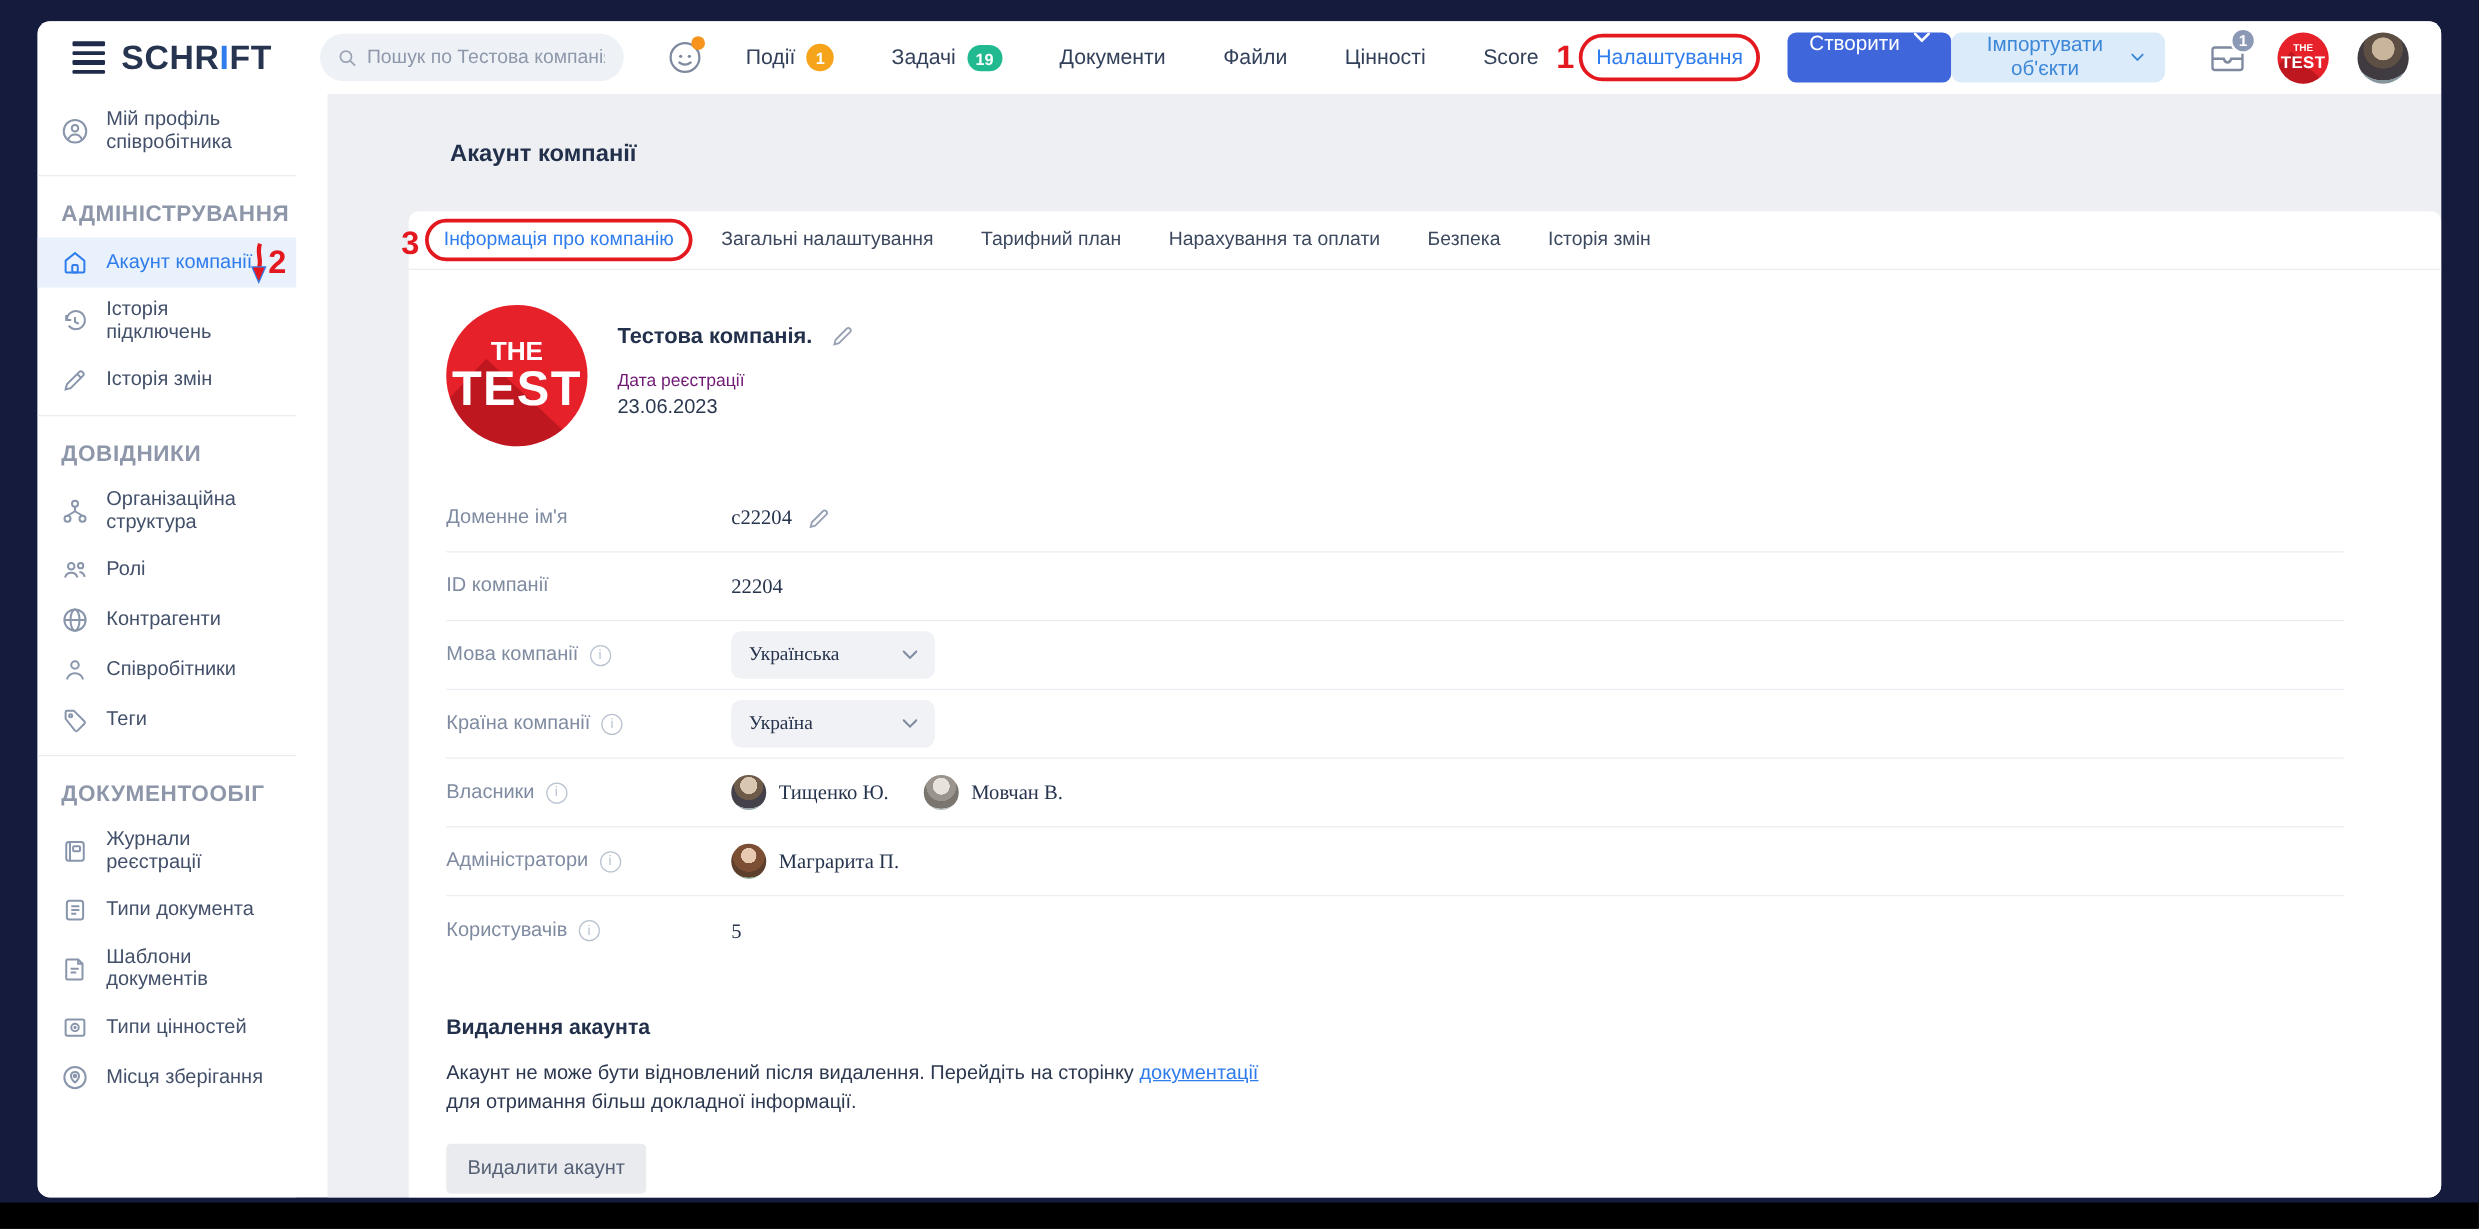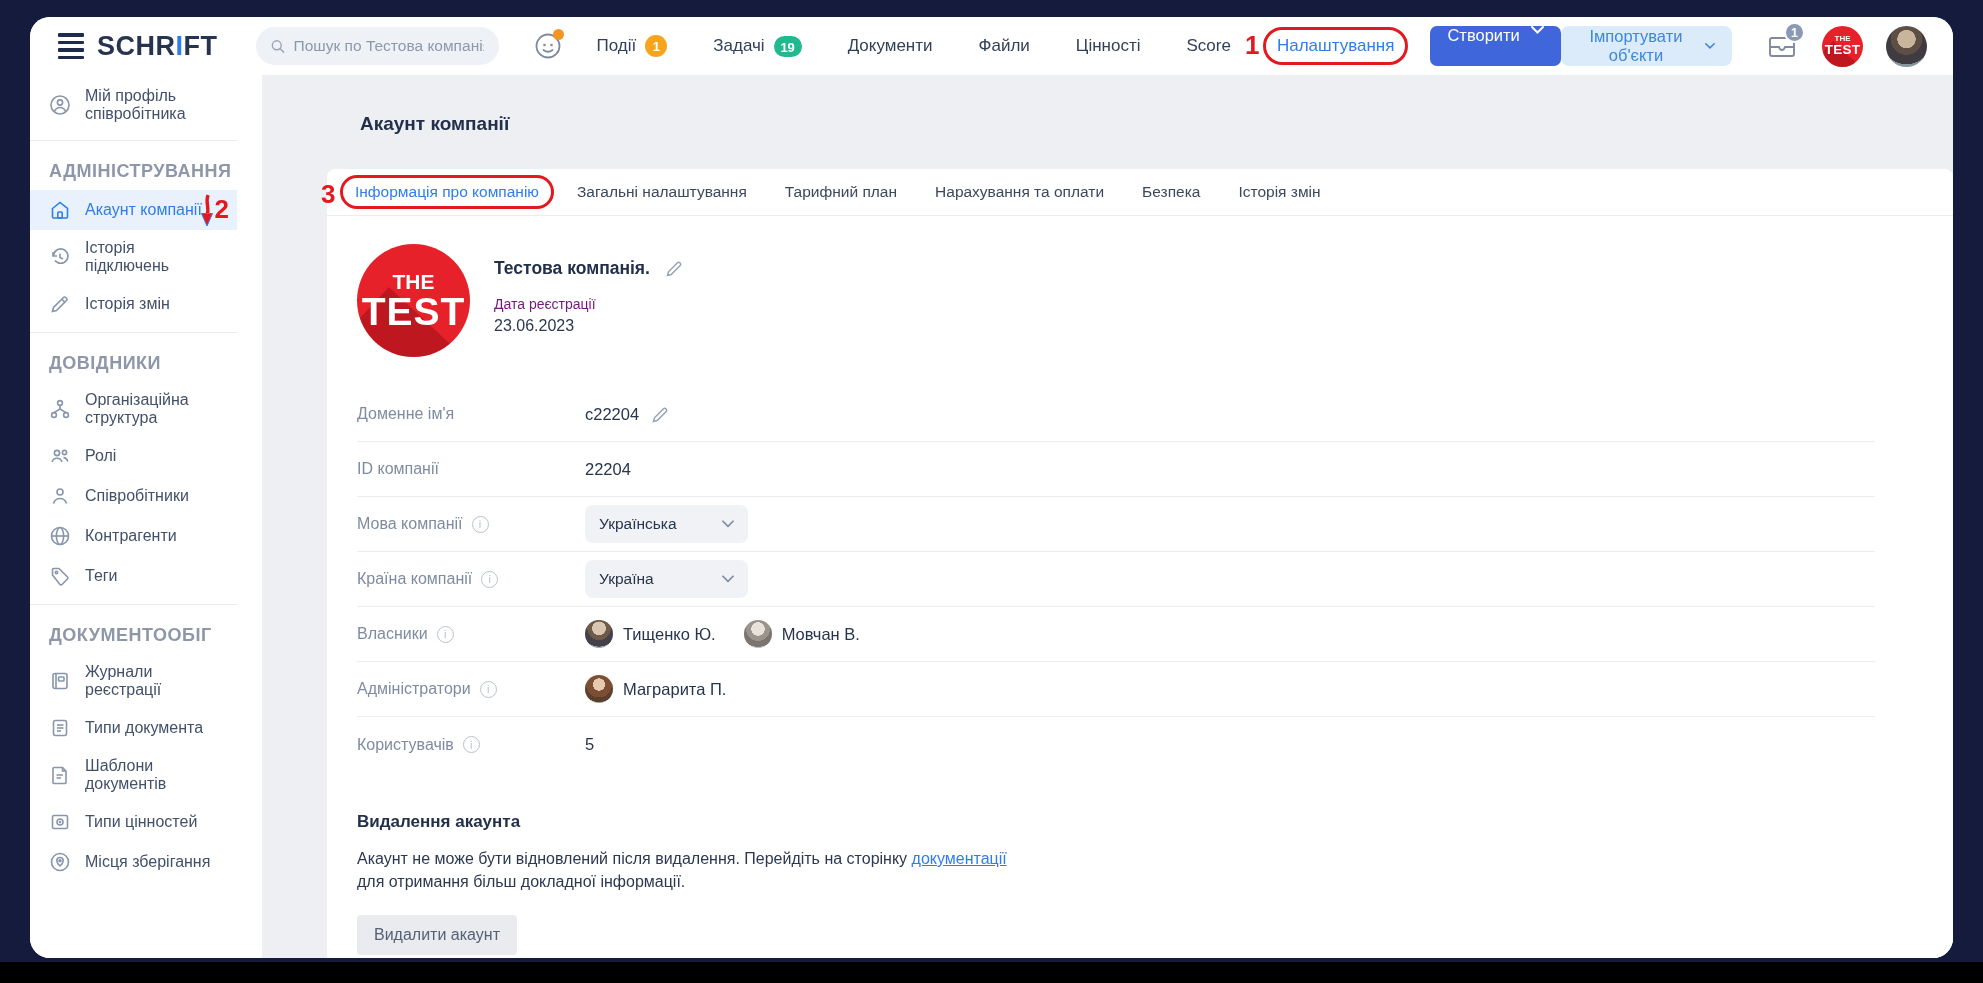--- a/index.html
+++ b/index.html
@@ -1,18 +1,18 @@
 <!DOCTYPE html>
 <html><head>
 <meta charset="utf-8">
 <style>
   * { margin:0; padding:0; box-sizing:border-box; }
   html,body { width:1983px; height:983px; background:#000; font-family:"Liberation Sans", sans-serif; overflow:hidden; }
   .frame { position:absolute; left:0; top:0; width:1983px; height:962px; background:#141b3d; }
-  .app { position:absolute; left:30px; top:17px; width:1923px; height:941px; background:#fff; border-radius:20px; overflow:hidden; }
+  .app { position:absolute; left:30px; top:17px; width:1923px; height:941px; background:#fff; border-radius:10px; overflow:hidden; }
 
   
   .header { position:absolute; left:0; top:0; right:0; height:58px; background:#fff; display:flex; align-items:center; padding:0 26px 0 28px; z-index:5; }
   .hamburger { display:flex; flex-direction:column; gap:4px; cursor:pointer; }
   .hamburger span { display:block; width:26px; height:3.5px; background:#1f2b4a; border-radius:1px; }
   .logo { font-size:27px; font-weight:bold; letter-spacing:.5px; color:#273450; margin-left:13px; }
   .logo .logo-i { color:#2f7ced; }
   .search { margin-left:38px; width:243px; height:38px; background:#eef1f6; border-radius:19px; display:flex; align-items:center; padding:0 15px; gap:9px; }
   .search input { border:none; outline:none; background:transparent; font-size:15.5px; color:#6d7890; width:190px; font-family:inherit; }
   .search input::placeholder { color:#8e98ab; }
@@ -66,21 +66,21 @@
   .company-meta { padding-top:14px; }
   .company-name { display:flex; align-items:center; gap:15px; font-size:17.5px; font-weight:bold; color:#22304b; }
   .reg-label { margin-top:17px; font-size:14px; color:#701a75; }
   .reg-date { margin-top:5px; font-size:16px; color:#2c3850; }
 
   .rows { margin:30px 78px 0 30px; }
   .row { display:flex; align-items:center; height:55px; border-bottom:1px solid #eaedf1; }
   .row:last-child { border-bottom:none; }
   .row-label { width:228px; display:flex; align-items:center; gap:9px; font-size:16px; color:#7f8ba1; flex:none; }
   .info-i { width:17px; height:17px; border:1.4px solid #b9c2cf; border-radius:50%; color:#b9c2cf; font-size:11px; display:grid; place-items:center; font-style:normal; }
-  .row-value { display:flex; align-items:flex-start; gap:12px; font-size:16.5px; color:#27344e; }
+  .row-value { display:flex; align-items:center; gap:12px; font-size:16.5px; color:#27344e;font-family:Liberation Serif, serif; }
   .select { width:163px; height:38px; background:#f1f2f5; border-radius:8px; display:flex; align-items:center; justify-content:space-between; padding:0 14px; font-size:15.5px; color:#27344e; cursor:pointer; }
   .person { display:flex; align-items:center; gap:10px; margin-right:16px; }
   .p-avatar { width:28px; height:28px; border-radius:50%; flex:none; }
   .pa-1 { background: radial-gradient(circle at 50% 30%, #d9c6b0 0 28%, #6d5a48 29% 48%, #45414a 49% 75%, #9aa8ad 76%); }
   .pa-2 { background: radial-gradient(circle at 50% 32%, #e8e3da 0 28%, #9a948c 29% 50%, #7a756f 51% 75%, #b9bfc2 76%); }
   .pa-3 { background: radial-gradient(circle at 50% 34%, #e7c9b2 0 26%, #7c4f35 27% 55%, #5d3f2e 56% 75%, #8fa98e 76%); }
 
   .danger { margin:40px 28px 0 30px; }
   .danger-title { font-size:17px; font-weight:bold; color:#22304b; }
   .danger-text { margin-top:15px; font-size:16px; color:#2c3850; line-height:1.45; }
@@ -227,32 +227,32 @@
       <svg width="22" height="22" viewBox="0 0 22 22" fill="none" stroke-width="1.6">
           <circle cx="8" cy="8" r="2.6"></circle>
           <path d="M3 17 q1.2 -3.8 5 -3.8 t5 3.8"></path>
           <circle cx="15.5" cy="7.5" r="2.1"></circle>
           <path d="M14.5 12.6 q3.3 0.2 4.3 3.9"></path>
         </svg>
       <span>Ролі</span>
     </div>
     <div class="side-item">
       <svg width="22" height="22" viewBox="0 0 22 22" fill="none" stroke-width="1.6">
-          <circle cx="11" cy="7" r="3"></circle>
-          <path d="M4.5 18.5 q1.6 -5 6.5 -5 t6.5 5"></path>
-        </svg>
-      <span>Співробітники</span>
-    </div>
-    <div class="side-item">
-      <svg width="22" height="22" viewBox="0 0 22 22" fill="none" stroke-width="1.6">
           <circle cx="11" cy="11" r="8.5"></circle>
           <ellipse cx="11" cy="11" rx="3.6" ry="8.5"></ellipse>
           <line x1="2.5" y1="11" x2="19.5" y2="11"></line>
         </svg>
       <span>Контрагенти</span>
+    </div>
+    <div class="side-item">
+      <svg width="22" height="22" viewBox="0 0 22 22" fill="none" stroke-width="1.6">
+          <circle cx="11" cy="7" r="3"></circle>
+          <path d="M4.5 18.5 q1.6 -5 6.5 -5 t6.5 5"></path>
+        </svg>
+      <span>Співробітники</span>
     </div>
     <div class="side-item">
       <svg width="22" height="22" viewBox="0 0 22 22" fill="none" stroke-width="1.6">
           <path d="M3.5 10 V4.5 a1 1 0 0 1 1 -1 H10 l8.5 8.5 a1.4 1.4 0 0 1 0 2 l-5.5 5.5 a1.4 1.4 0 0 1 -2 0 Z"></path>
           <circle cx="7.5" cy="7.5" r="1.2"></circle>
         </svg>
       <span>Теги</span>
     </div>
     <div class="side-divider"></div>
     <div class="side-title">ДОКУМЕНТООБІГ</div>

